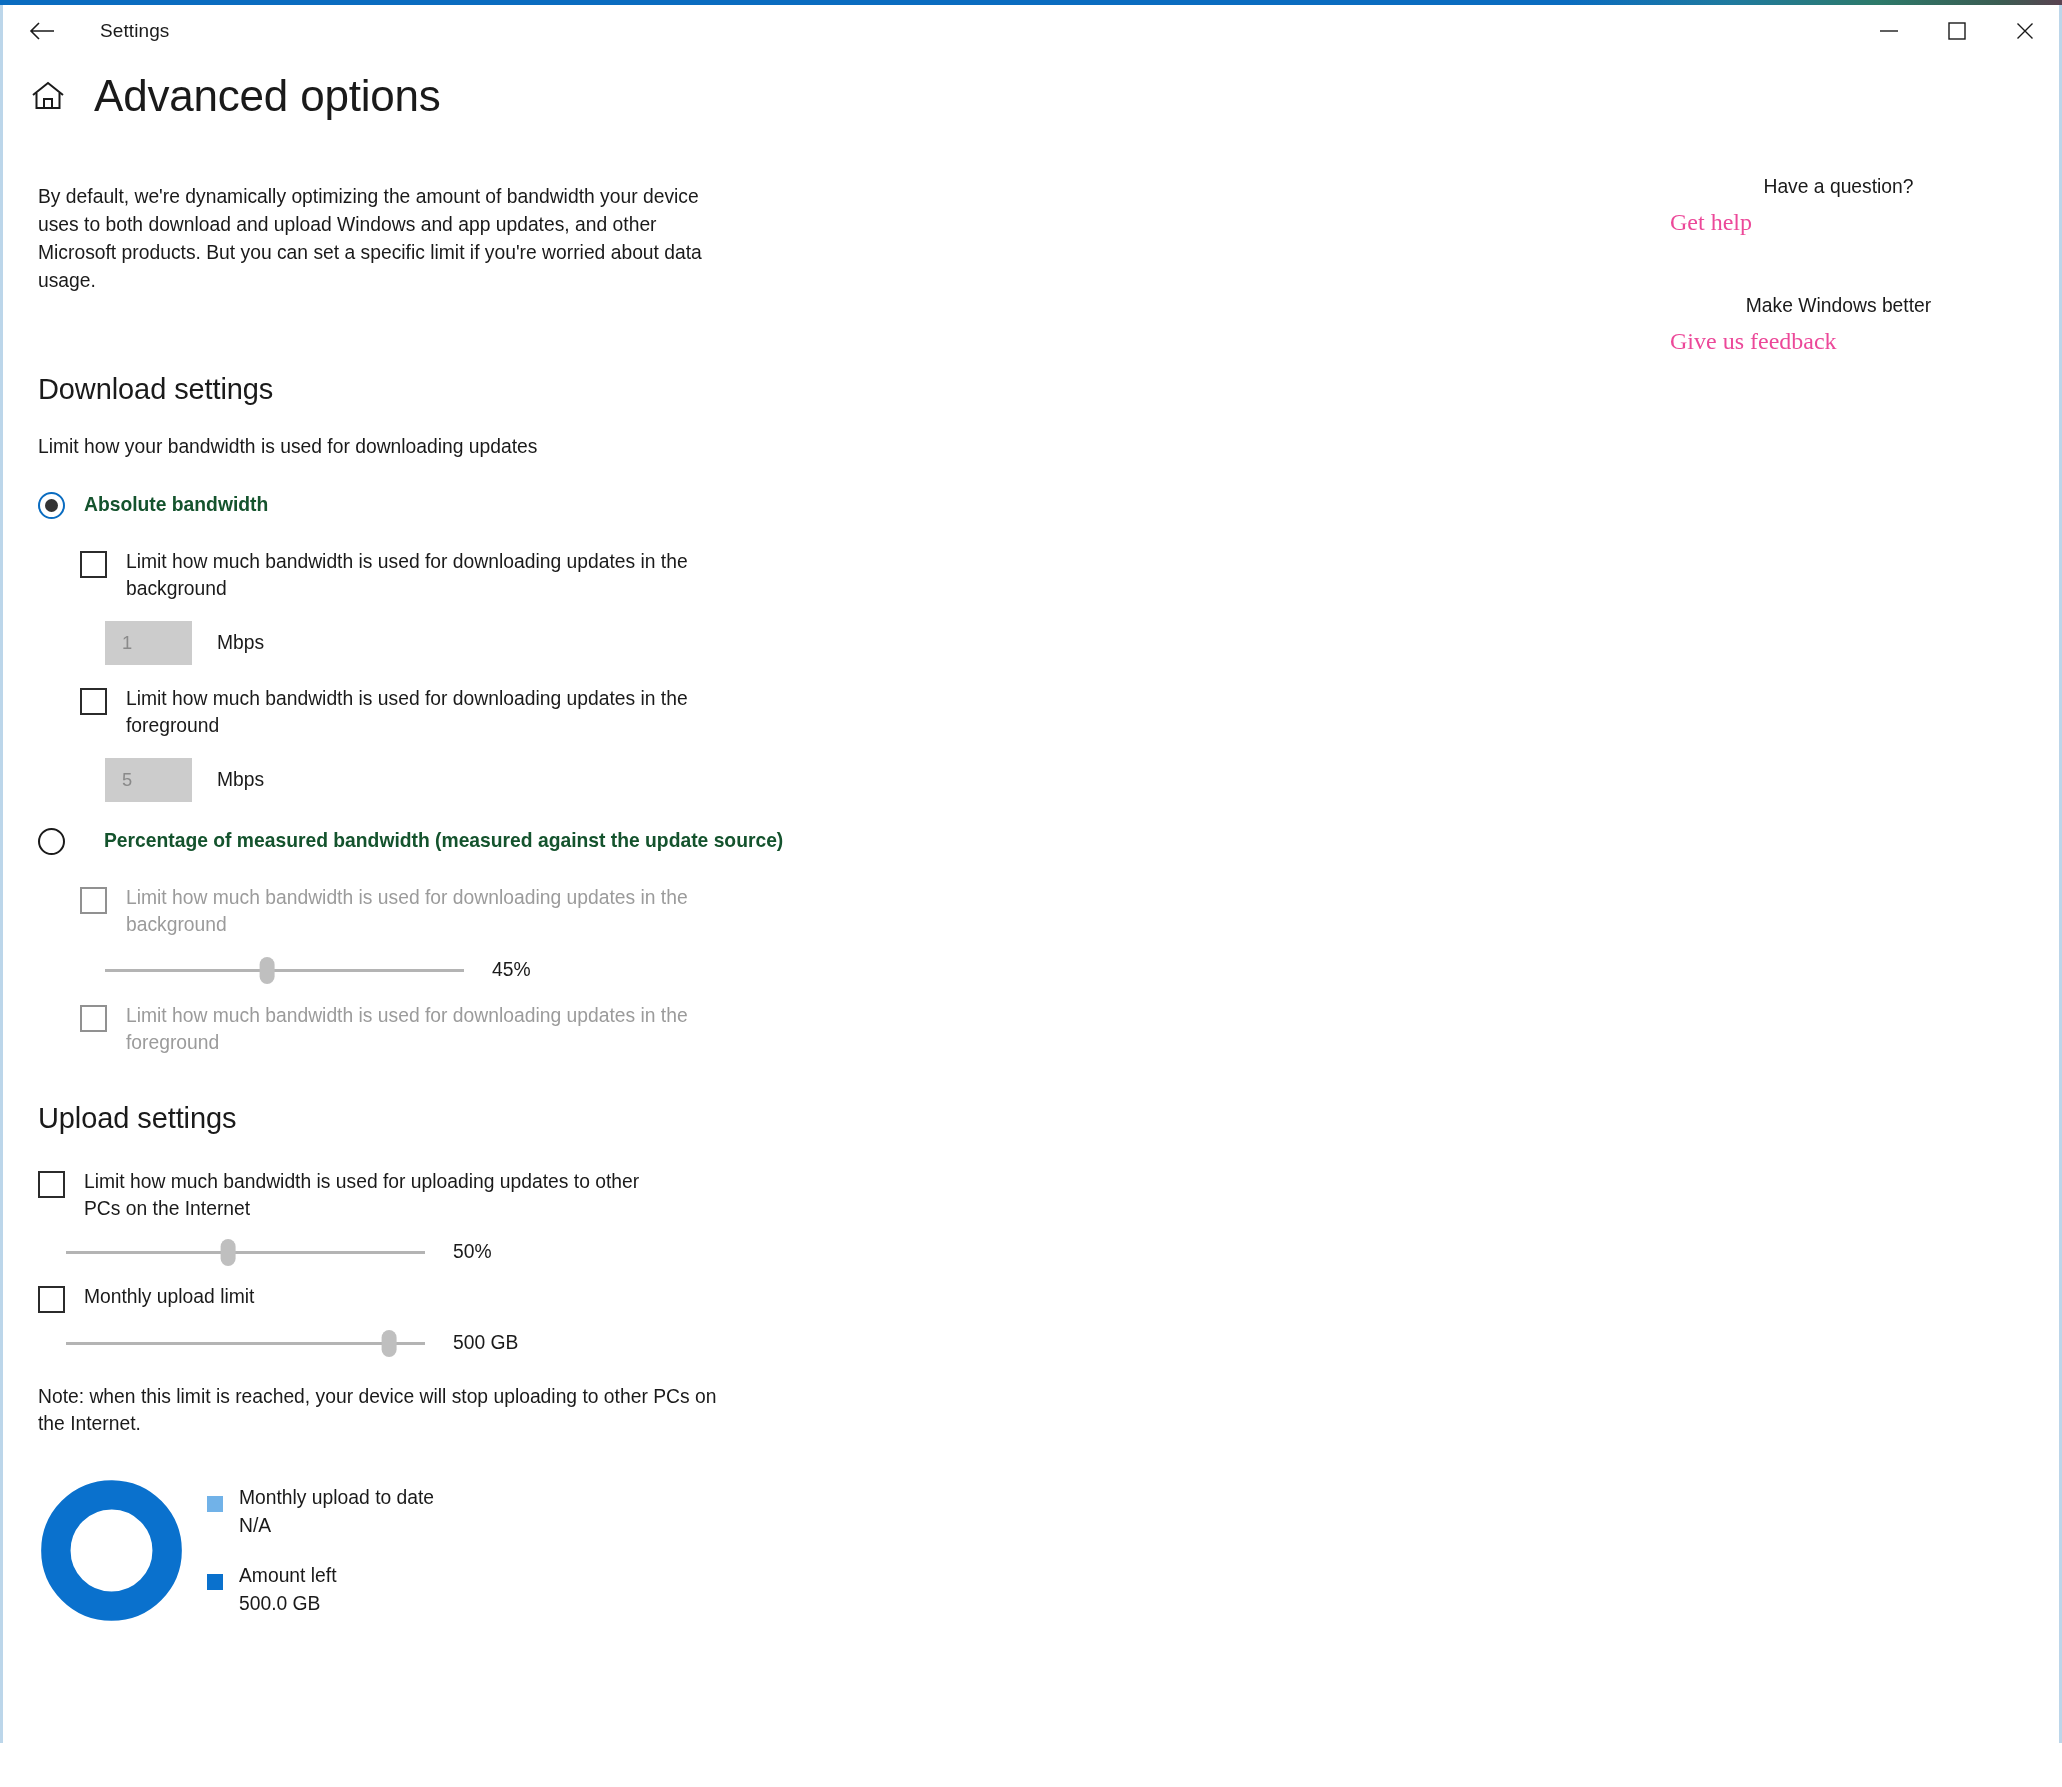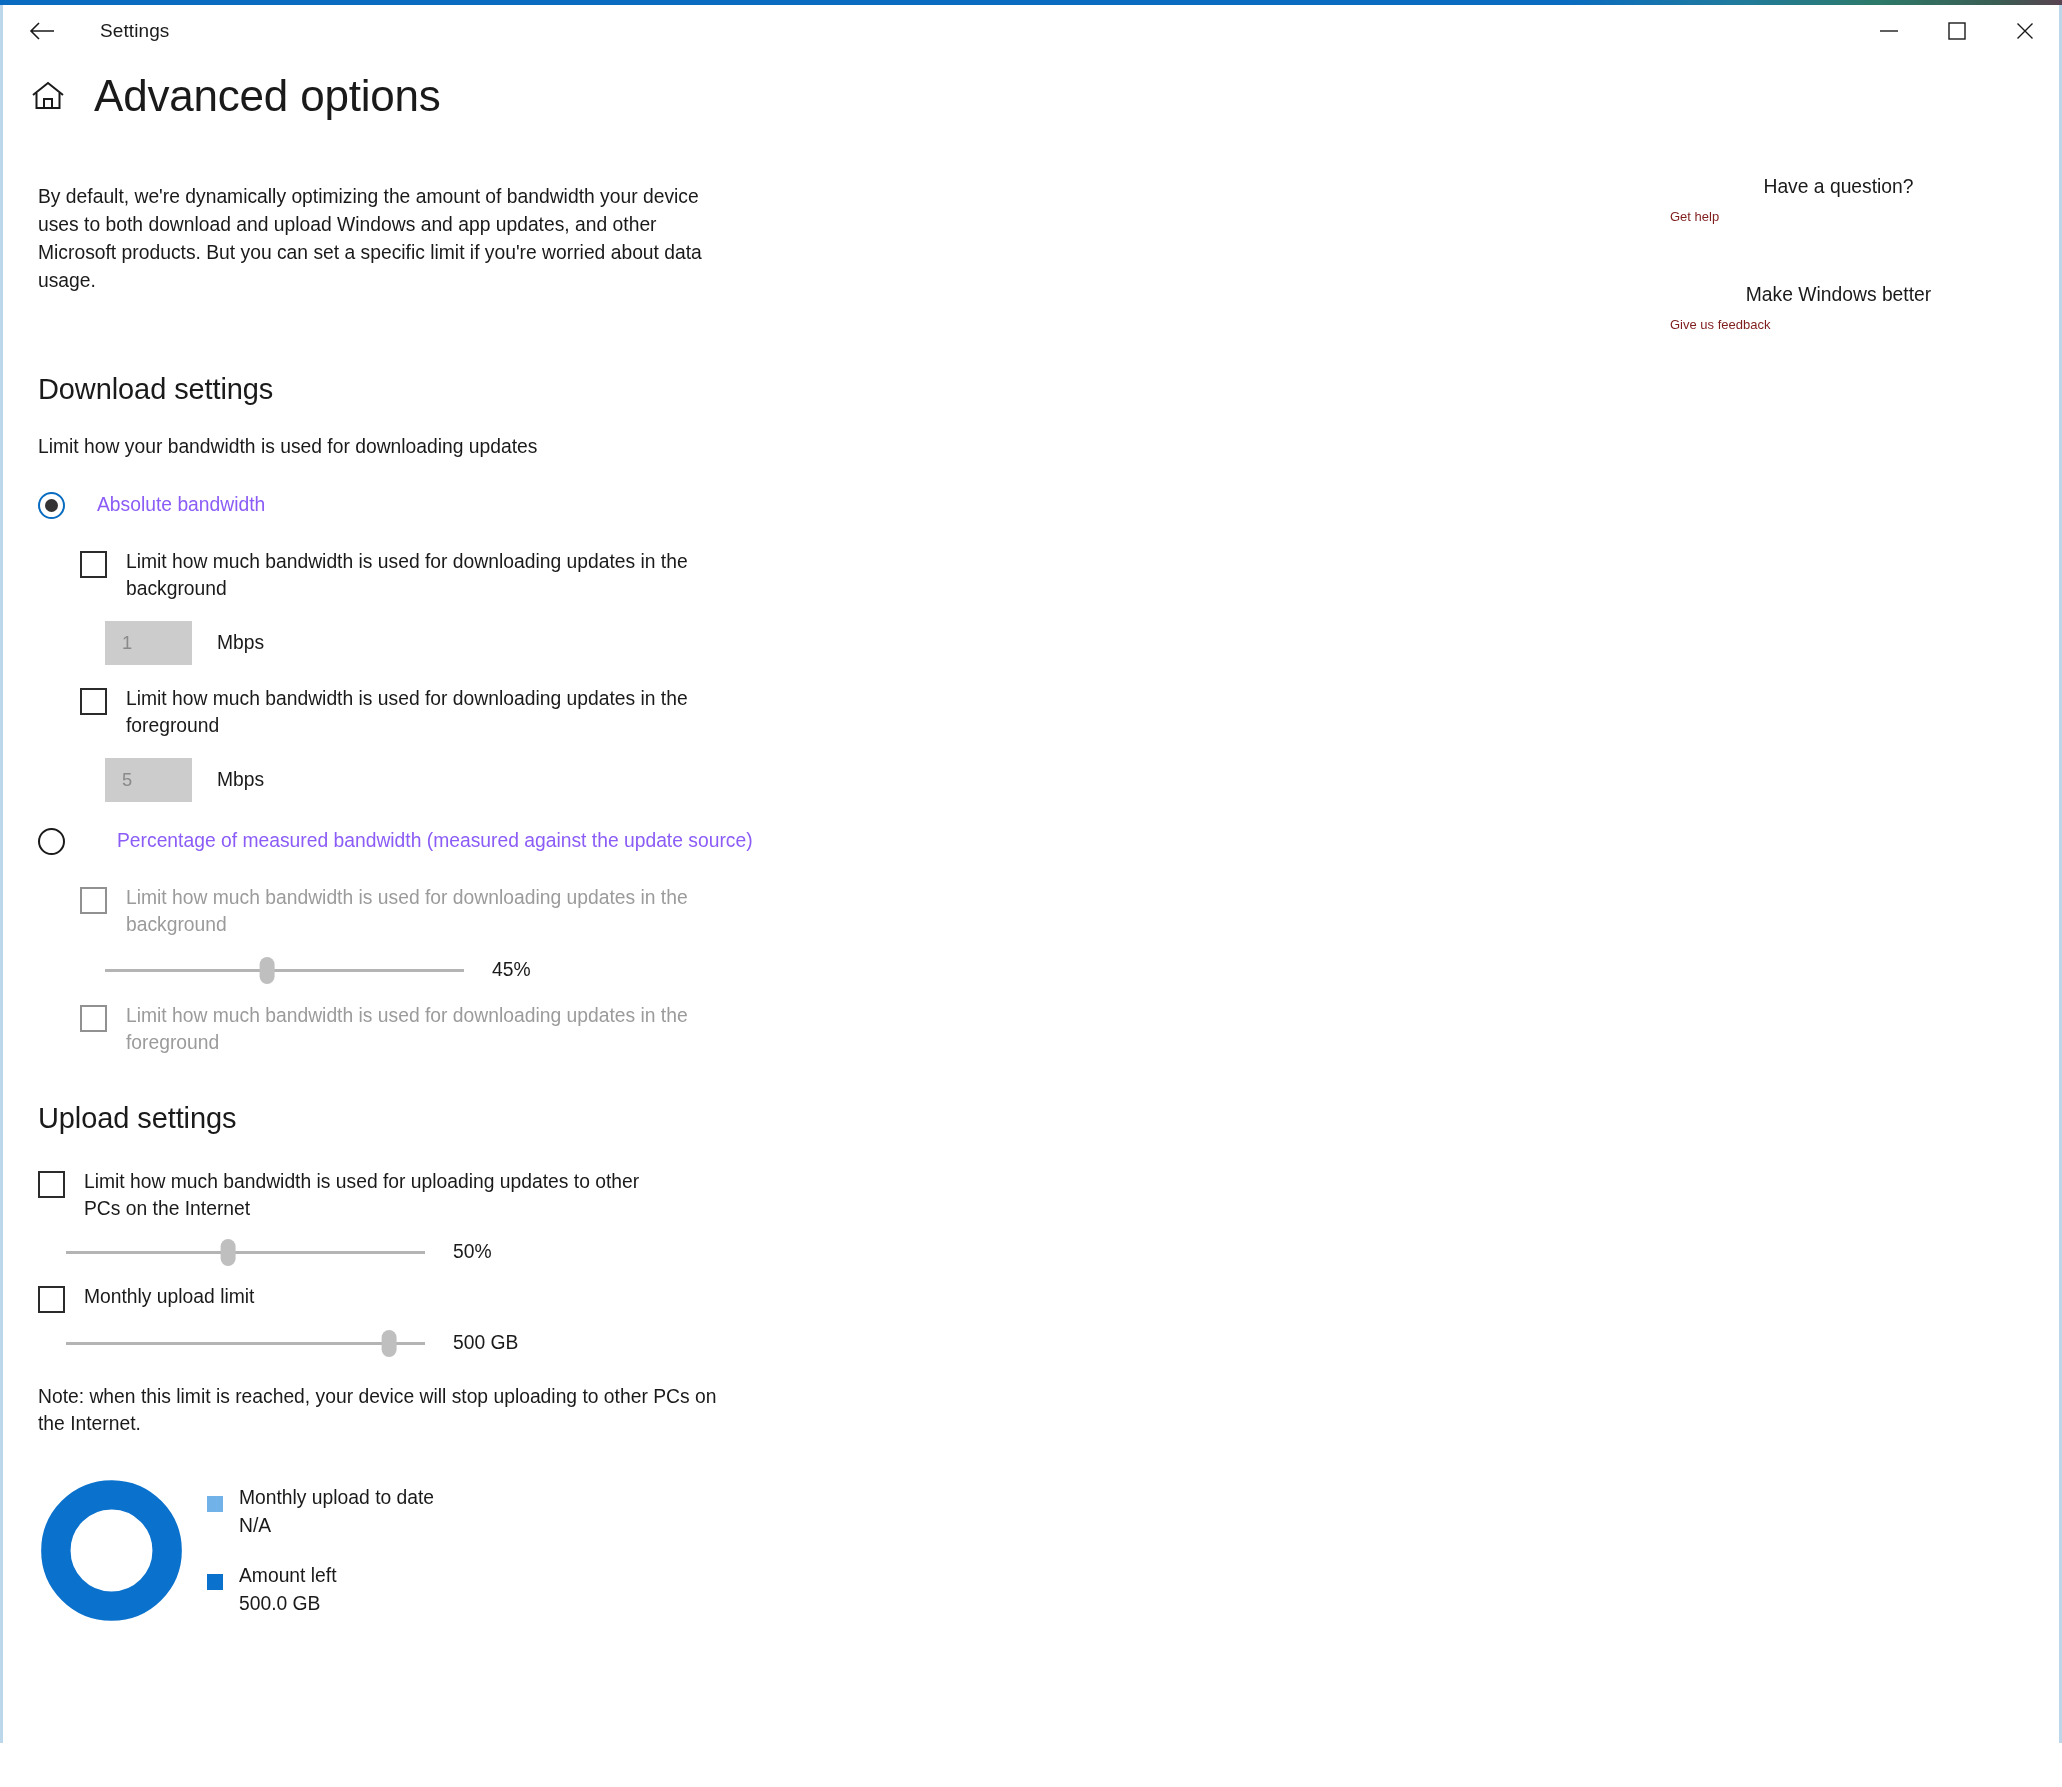--- a/index.html
+++ b/index.html
@@ -121,23 +121,24 @@
     margin-top: 2px;
   }
   .radio-outer.off { border-color: #1a1a1a; }
   .radio-dot {
     width: 13px; height: 13px;
     border-radius: 50%;
     background: #333333;
   }
   .radio-label {
     font-size: 19.3px;
-    color: #8b5cf6;
-    margin-left: 32px;
+    color: #14532d;
+    margin-left: 19px;
     line-height: 30px;
+    font-weight: bold;
   }
 
   
   .cb-row { display: flex; align-items: flex-start; }
   .checkbox {
     width: 27px; height: 27px;
     border: 2.4px solid #2b2b2b;
     background: #ffffff;
     flex: 0 0 auto;
     margin-top: 3px;
@@ -238,24 +239,25 @@
   }
   .rail h3 {
     font-size: 19.3px;
     font-weight: 400;
     color: #1a1a1a;
     margin: 0;
     text-align: center;
   }
   .rail a {
     display: inline-block;
-    font-size: 13px;
-    color: #7f1d1d;
+    font-size: 24px;
+    color: #ec4899;
     text-decoration: none;
     margin-top: 11px;
+    font-family: Liberation Serif, serif;
   }
   .rail-gap { height: 59px; }
 </style>
 </head>
 <body>
 
 <div id="window">
 
   <div class="top-accent"></div>
   <div class="left-accent"></div>

